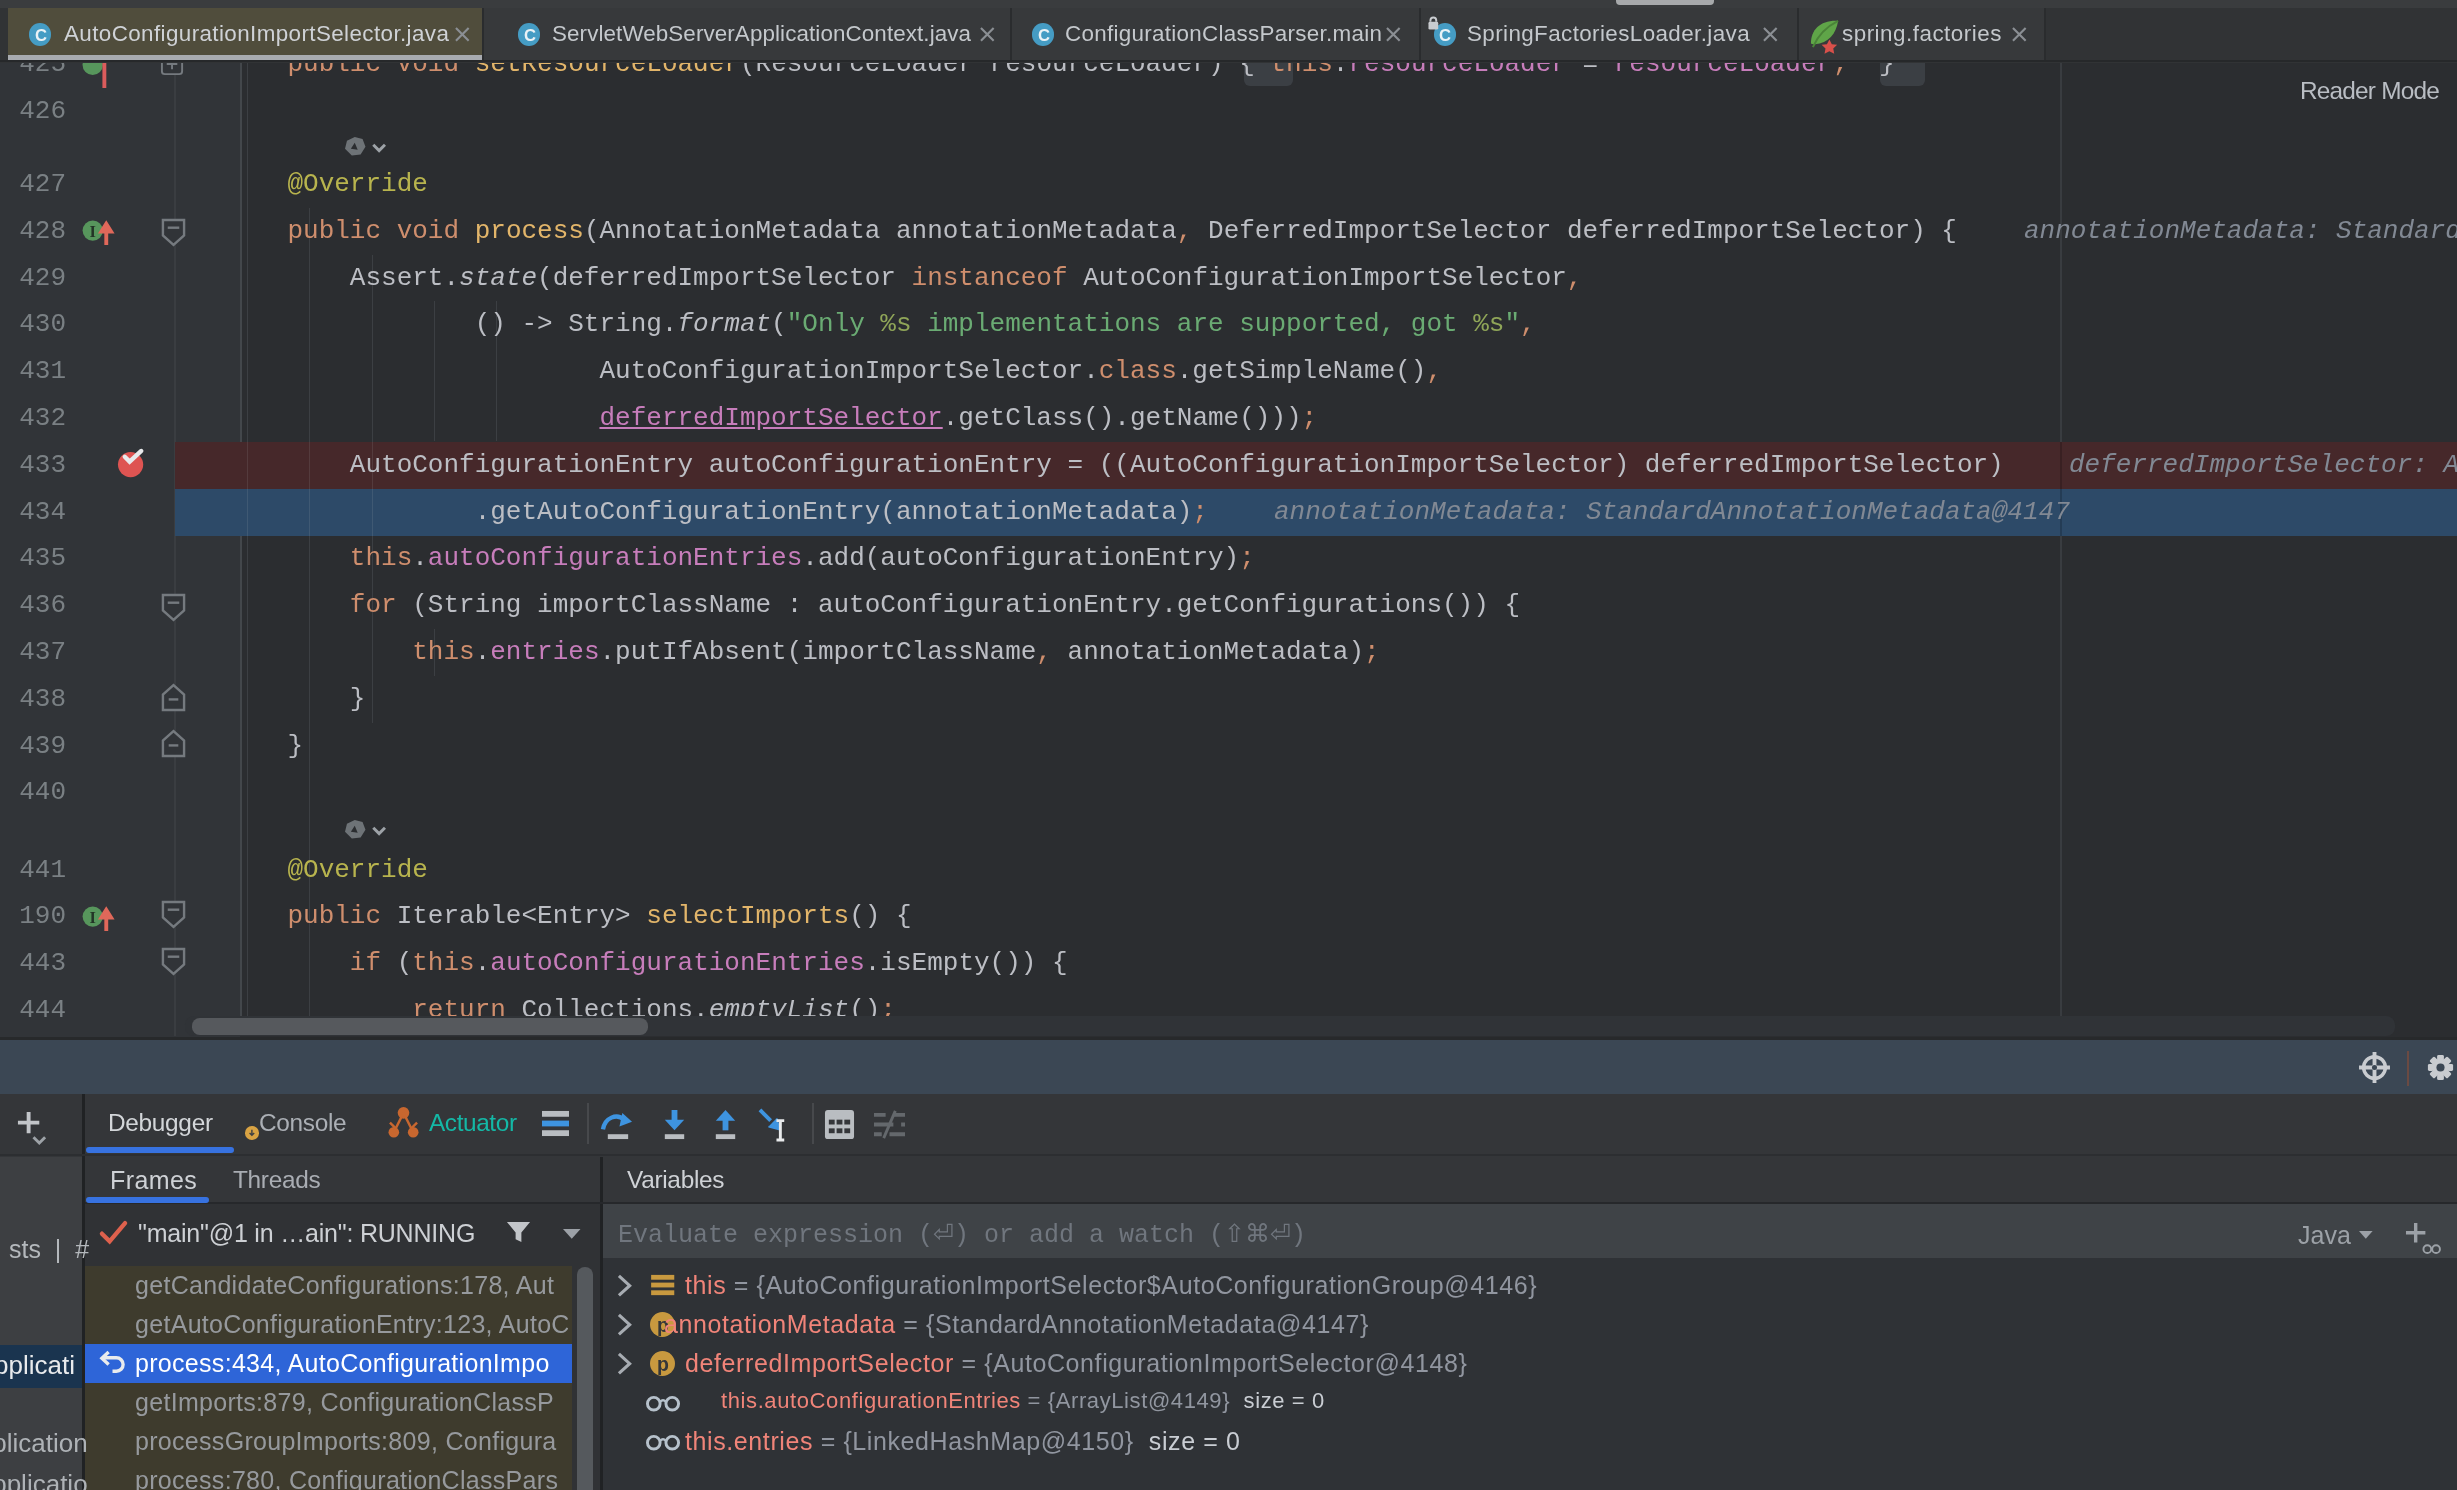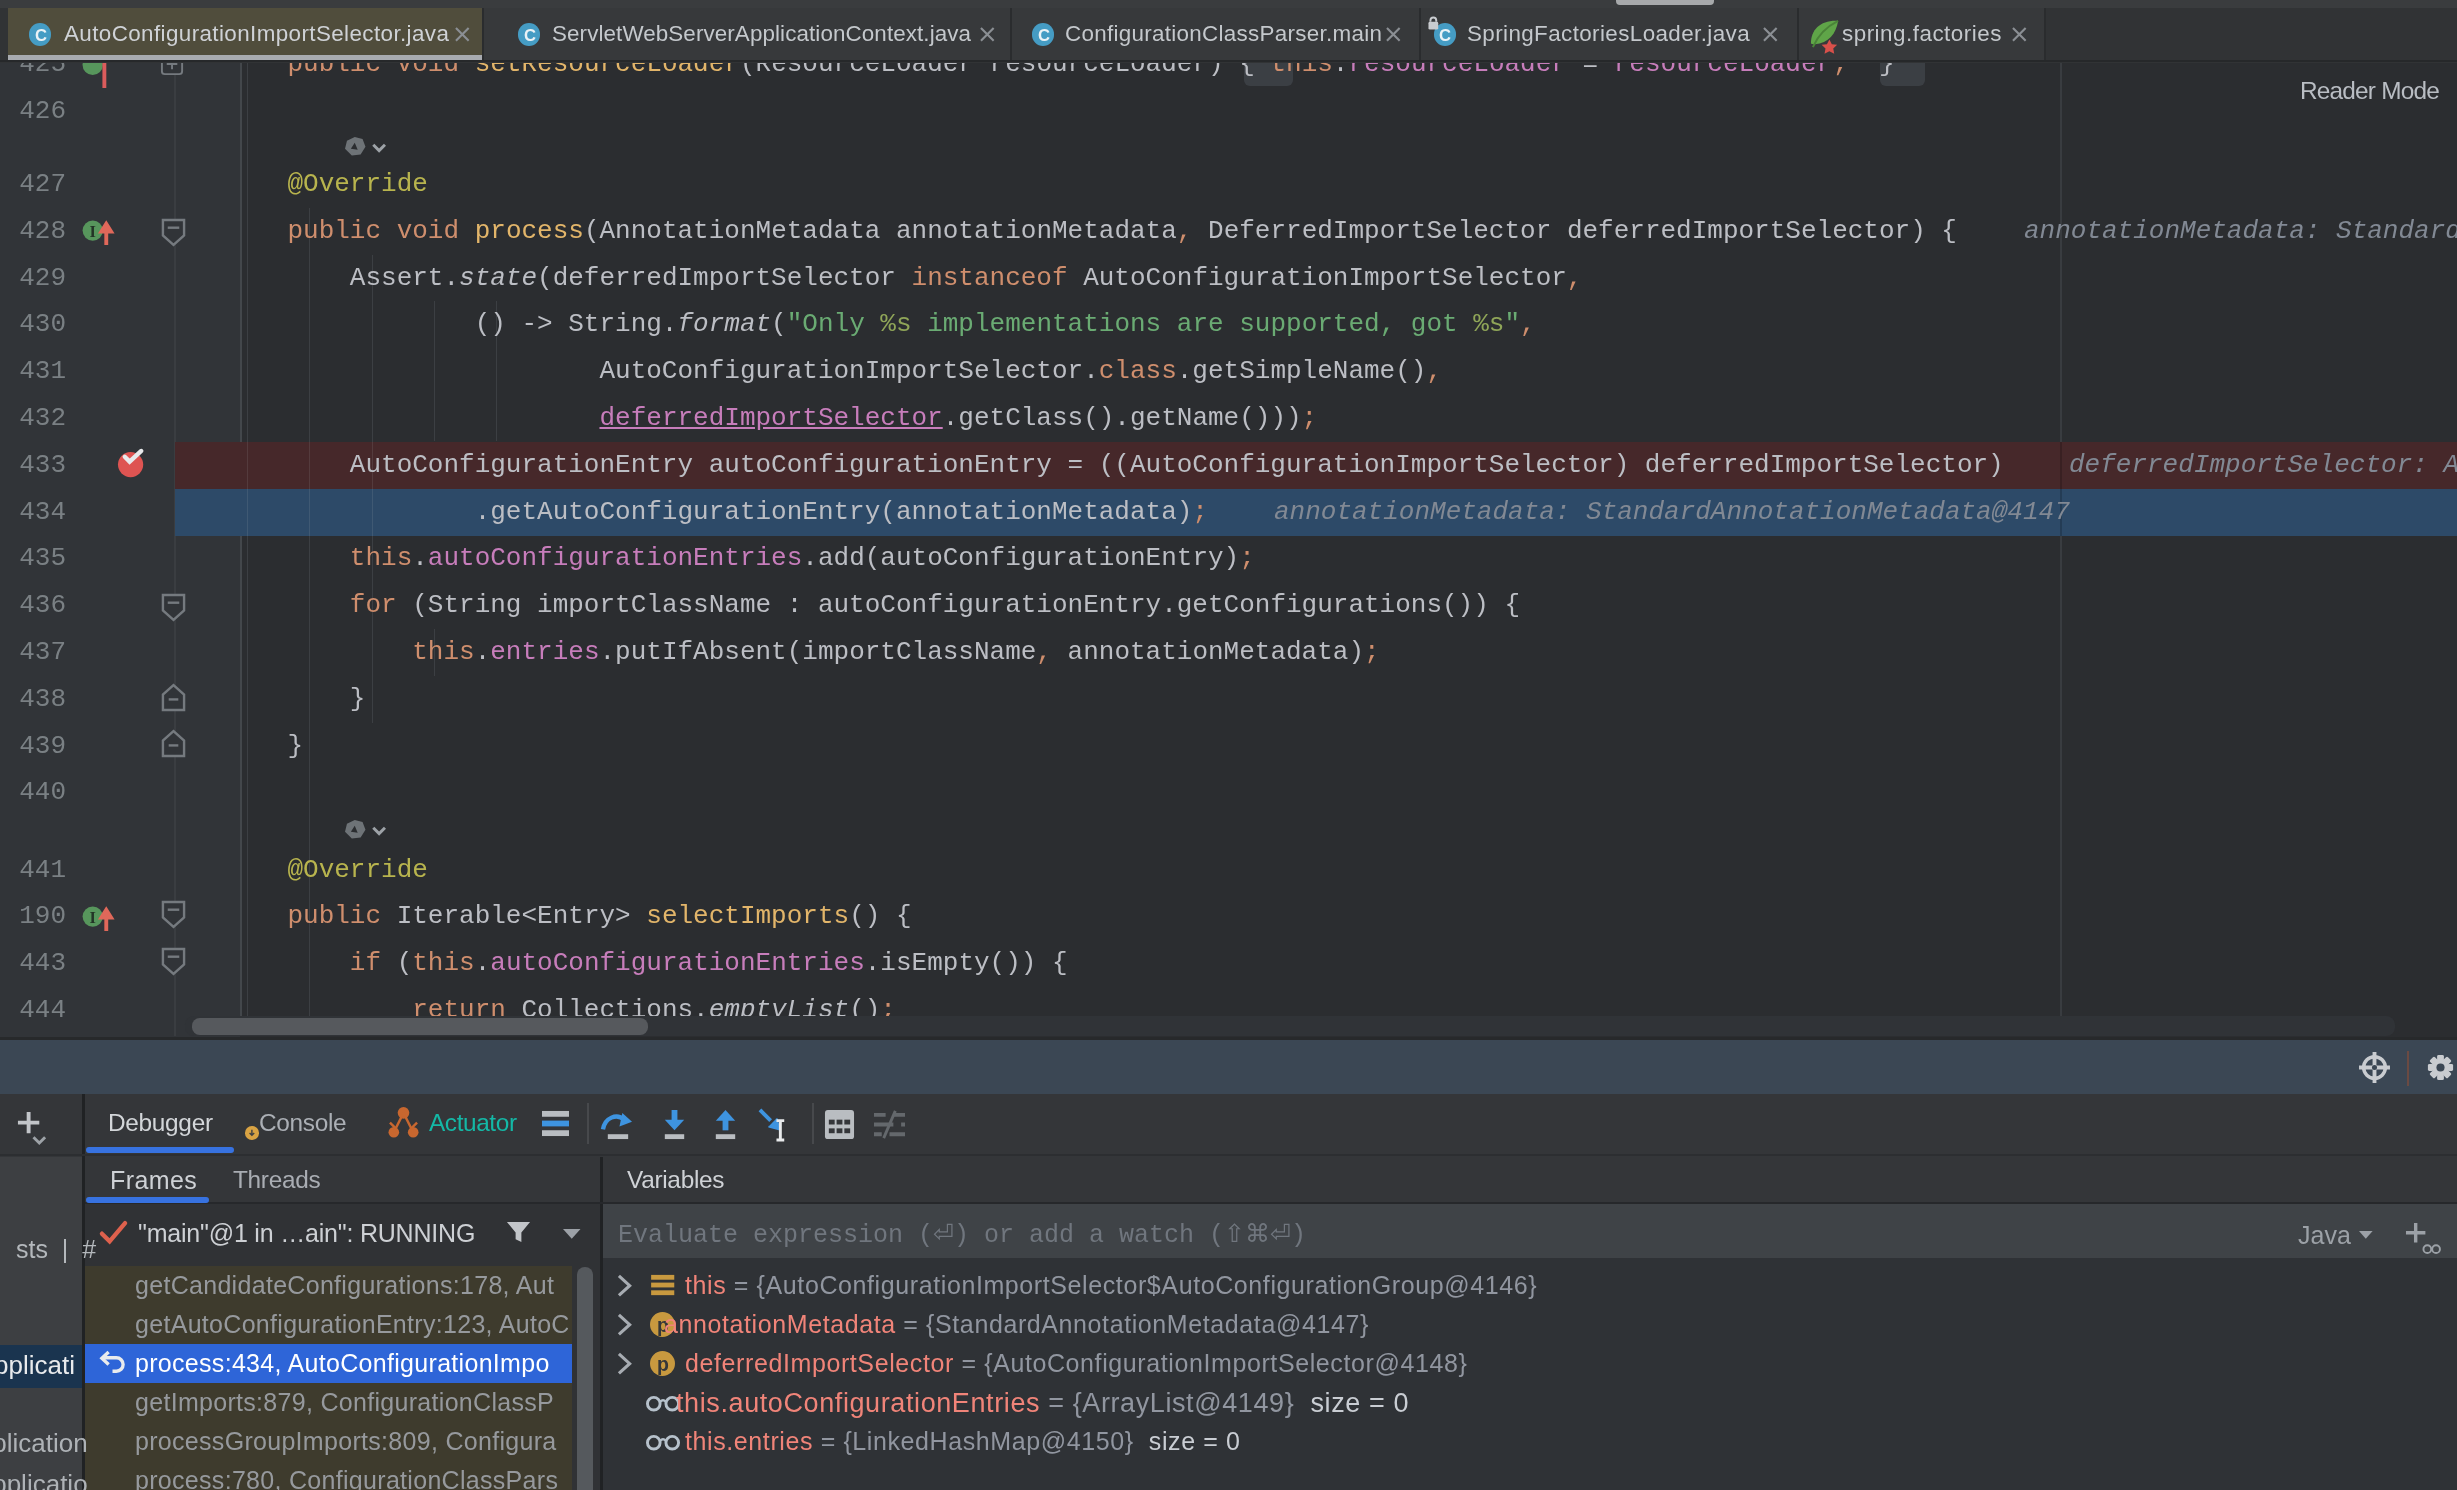--- a/index.html
+++ b/index.html
@@ -324,21 +324,21 @@
   <path d="M22 2 L10 30" stroke="#64686C" stroke-width="3"></path>
 </svg>
 </div>
 <div id="panels">
 
 <div class="ui" style="left:110px;top:1166px;font-size:25px;letter-spacing:0.4px;color:#CFD2D6">Frames</div>
 <div class="abs" style="left:86px;top:1197px;width:123px;height:5.9px;background:#3772E0;border-radius:2.9px"></div>
 <div class="ui" style="left:233px;top:1166px;font-size:24.4px;letter-spacing:-0.3px;color:#A9ADB3">Threads</div>
 <div class="ui" style="left:627px;top:1166px;font-size:24.4px;letter-spacing:-0.3px;color:#CFD2D6">Variables</div>
 
-<div class="ui" style="left:16px;top:1235px;font-size:25px;color:#B4B8BC">sts&nbsp;&nbsp;|&nbsp;&nbsp;#</div>
+<div class="ui" style="left:9px;top:1235px;font-size:25px;color:#B4B8BC">sts&nbsp;&nbsp;|&nbsp;&nbsp;#</div>
 <div class="abs" style="left:0;top:1345px;width:82px;height:43px;background:#1A344F"></div>
 <div class="ui" style="left:-5.9px;top:1350px;font-size:26px;color:#E8EAEC">pplicati</div>
 <div class="ui" style="left:-7.8px;top:1428px;font-size:26px;color:#AEB2B6">plication</div>
 <div class="ui" style="left:-7.8px;top:1469px;font-size:26px;color:#AEB2B6">pplicatio</div>
 
 <svg style="left:100px;top:1221px" width="27" height="23.4" viewBox="0 0 28 24">
       <path d="M2 13 L10 21 L26 2" stroke="#DE614D" stroke-width="4.5" fill="none" stroke-linecap="round"></path>
     </svg>
 <div class="ui" style="left:138px;top:1219px;font-size:25px;letter-spacing:-0.2px;color:#CDD0D4">"main"@1 in …ain": RUNNING</div>
 <svg style="left:506px;top:1220px" width="25" height="25" viewBox="0 0 26 26">
@@ -400,16 +400,16 @@
   <path d="M14.5 9 Q17.5 6 20.5 9" stroke="#B6C1CB" stroke-width="2.5" fill="none"></path>
 </svg>
 <svg style="left:646px;top:1432px" width="35" height="19.5" viewBox="0 0 36 20">
   <circle cx="8" cy="11" r="6.5" stroke="#B6C1CB" stroke-width="3" fill="none"></circle>
   <circle cx="27" cy="11" r="6.5" stroke="#B6C1CB" stroke-width="3" fill="none"></circle>
   <path d="M14.5 9 Q17.5 6 20.5 9" stroke="#B6C1CB" stroke-width="2.5" fill="none"></path>
 </svg>
 <div class="ui" style="left:685px;top:1271px;font-size:25px;letter-spacing:0.6px"><span style="color:#F08479">this</span><span style="color:#9196A0"> = {AutoConfigurationImportSelector$AutoConfigurationGroup@4146}</span></div>
 <div class="ui" style="left:664px;top:1310px;font-size:25px;letter-spacing:0.6px"><span style="color:#F08479">annotationMetadata</span><span style="color:#9196A0"> = {StandardAnnotationMetadata@4147}</span></div>
 <div class="ui" style="left:685px;top:1349px;font-size:25px;letter-spacing:0.6px"><span style="color:#F08479">deferredImportSelector</span><span style="color:#9196A0"> = {AutoConfigurationImportSelector@4148}</span></div>
-<div class="ui" style="left:676px;top:1388px;font-size:27px;letter-spacing:0.6px"><span style="color:#F08479">this.autoConfigurationEntries</span><span style="color:#9196A0"> = {ArrayList@4149}</span><span style="color:#C9CDD3">&nbsp; size = 0</span></div>
+<div class="ui" style="left:721px;top:1388px;font-size:22px;letter-spacing:0.6px"><span style="color:#F08479">this.autoConfigurationEntries</span><span style="color:#9196A0"> = {ArrayList@4149}</span><span style="color:#C9CDD3">&nbsp; size = 0</span></div>
 <div class="ui" style="left:685px;top:1427px;font-size:25px;letter-spacing:0.6px"><span style="color:#F08479">this.entries</span><span style="color:#9196A0"> = {LinkedHashMap@4150}</span><span style="color:#C9CDD3">&nbsp; size = 0</span></div>
 </div>
 
 
 </body></html>

